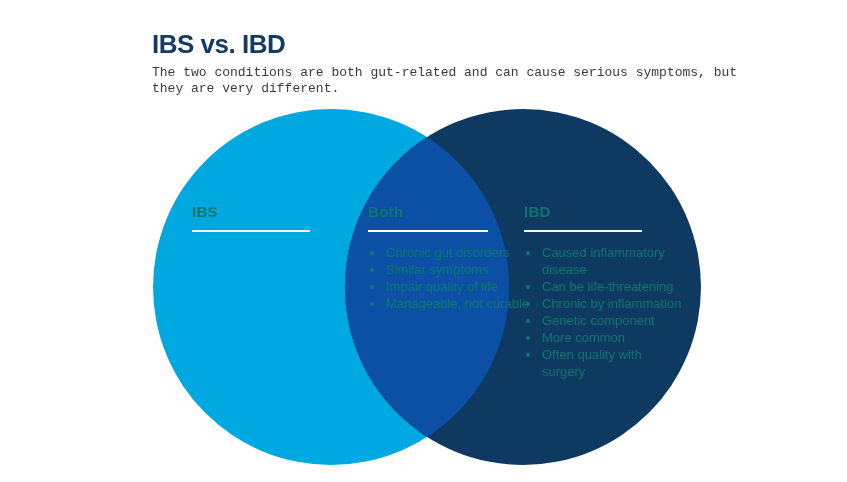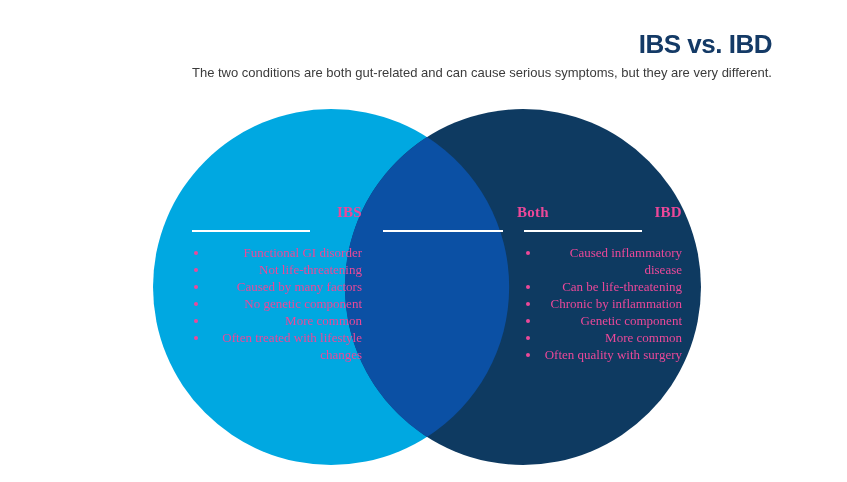--- a/index.html
+++ b/index.html
@@ -10,21 +10,20 @@
   body {
     width: 847px;
     height: 482px;
     position: relative;
     overflow: hidden;
     font-family: "Liberation Sans", sans-serif;
   }
   .page {
     position: absolute;
     inset: 0;
-    text-align: right;
   }
   
   .header {
     position: absolute;
     left: 152px;
     top: 30px;
     width: 620px;
   }
   .title {
     margin: 0;
@@ -32,37 +31,37 @@
     line-height: 28px;
     font-weight: bold;
     letter-spacing: -0.5px;
     color: #143a66;
   }
   .subtitle {
     margin: 7px 0 0 0;
     font-size: 13px;
     line-height: 16px;
     color: #3b3b3b;
+    font-family: Liberation Mono, monospace;
   }
   
   .venn-svg {
     position: absolute;
     left: 0;
     top: 0;
     width: 847px;
     height: 482px;
   }
   .col {
     position: absolute;
     top: 203px;
-    color: #ec4899;
-    font-family: Liberation Serif, serif;
+    color: #0f766e;
   }
   .col-ibs  { left: 192px; width: 170px; }
-  .col-both { left: 368px; width: 166px; margin-left: 15px; }
+  .col-both { left: 368px; width: 166px; }
   .col-ibd  { left: 524px; width: 158px; }
   .col h2 {
     margin: 0;
     font-size: 15px;
     line-height: 18px;
     font-weight: bold;
     letter-spacing: 0.3px;
   }
   .rule {
     width: 118px;
@@ -95,33 +94,31 @@
 
   <svg class="venn-svg" viewBox="0 0 847 482" xmlns="http://www.w3.org/2000/svg" aria-hidden="true">
     <circle cx="331" cy="287" r="178" fill="#00a8e1"></circle>
     <circle cx="523" cy="287" r="178" fill="#0e3a61"></circle>
     <path d="M 427 137 A 178 178 0 0 1 427 437 A 178 178 0 0 1 427 137 Z" fill="#0b50a4"></path>
   </svg>
 
   <section class="col col-ibs">
     <h2>IBS</h2>
     <div class="rule"></div>
-    <ul>
-        <li>Functional GI disorder</li>
-        <li>Not life-threatening</li>
-        <li>Caused by many factors</li>
-        <li>No genetic component</li>
-        <li>More common</li>
-        <li>Often treated with lifestyle changes</li>
-      </ul>
   </section>
 
   <section class="col col-both">
     <h2>Both</h2>
     <div class="rule"></div>
+    <ul>
+        <li>Chronic gut disorders</li>
+        <li>Similar symptoms</li>
+        <li>Impair quality of life</li>
+        <li>Manageable, not curable</li>
+      </ul>
   </section>
 
   <section class="col col-ibd">
     <h2>IBD</h2>
     <div class="rule"></div>
     <ul>
         <li>Caused inflammatory disease</li>
         <li>Can be life-threatening</li>
         <li>Chronic by inflammation</li>
         <li>Genetic component</li>

